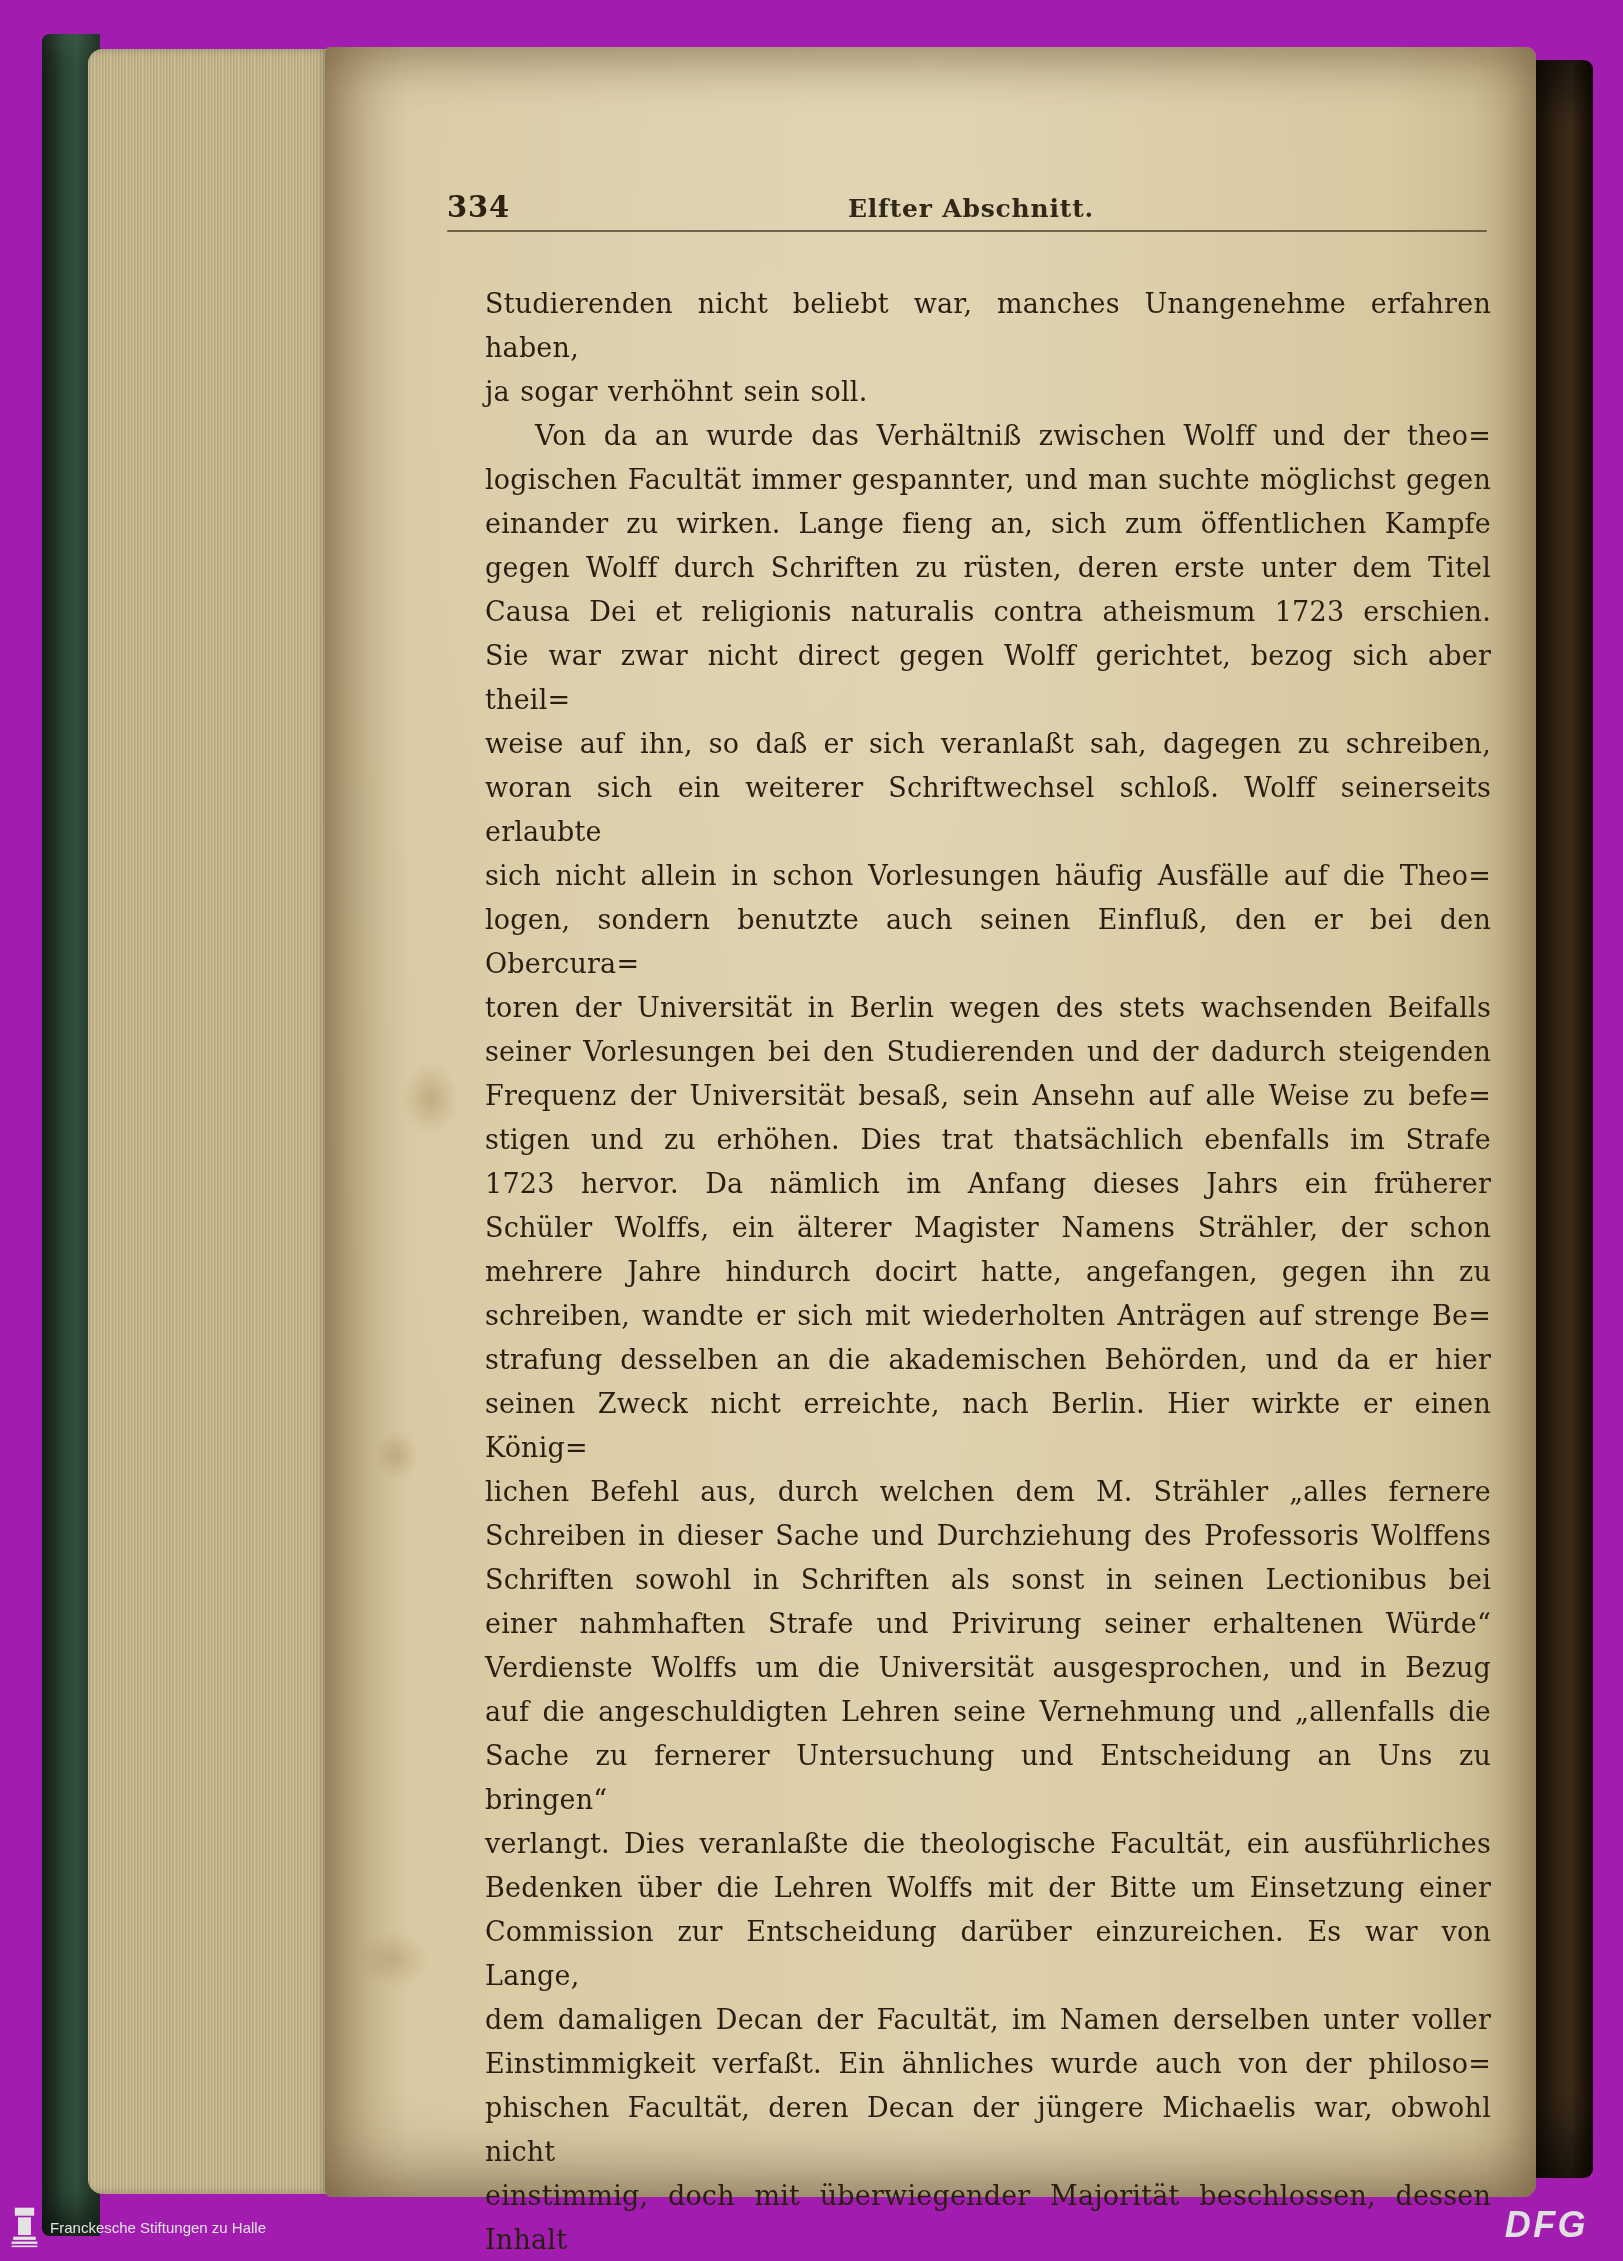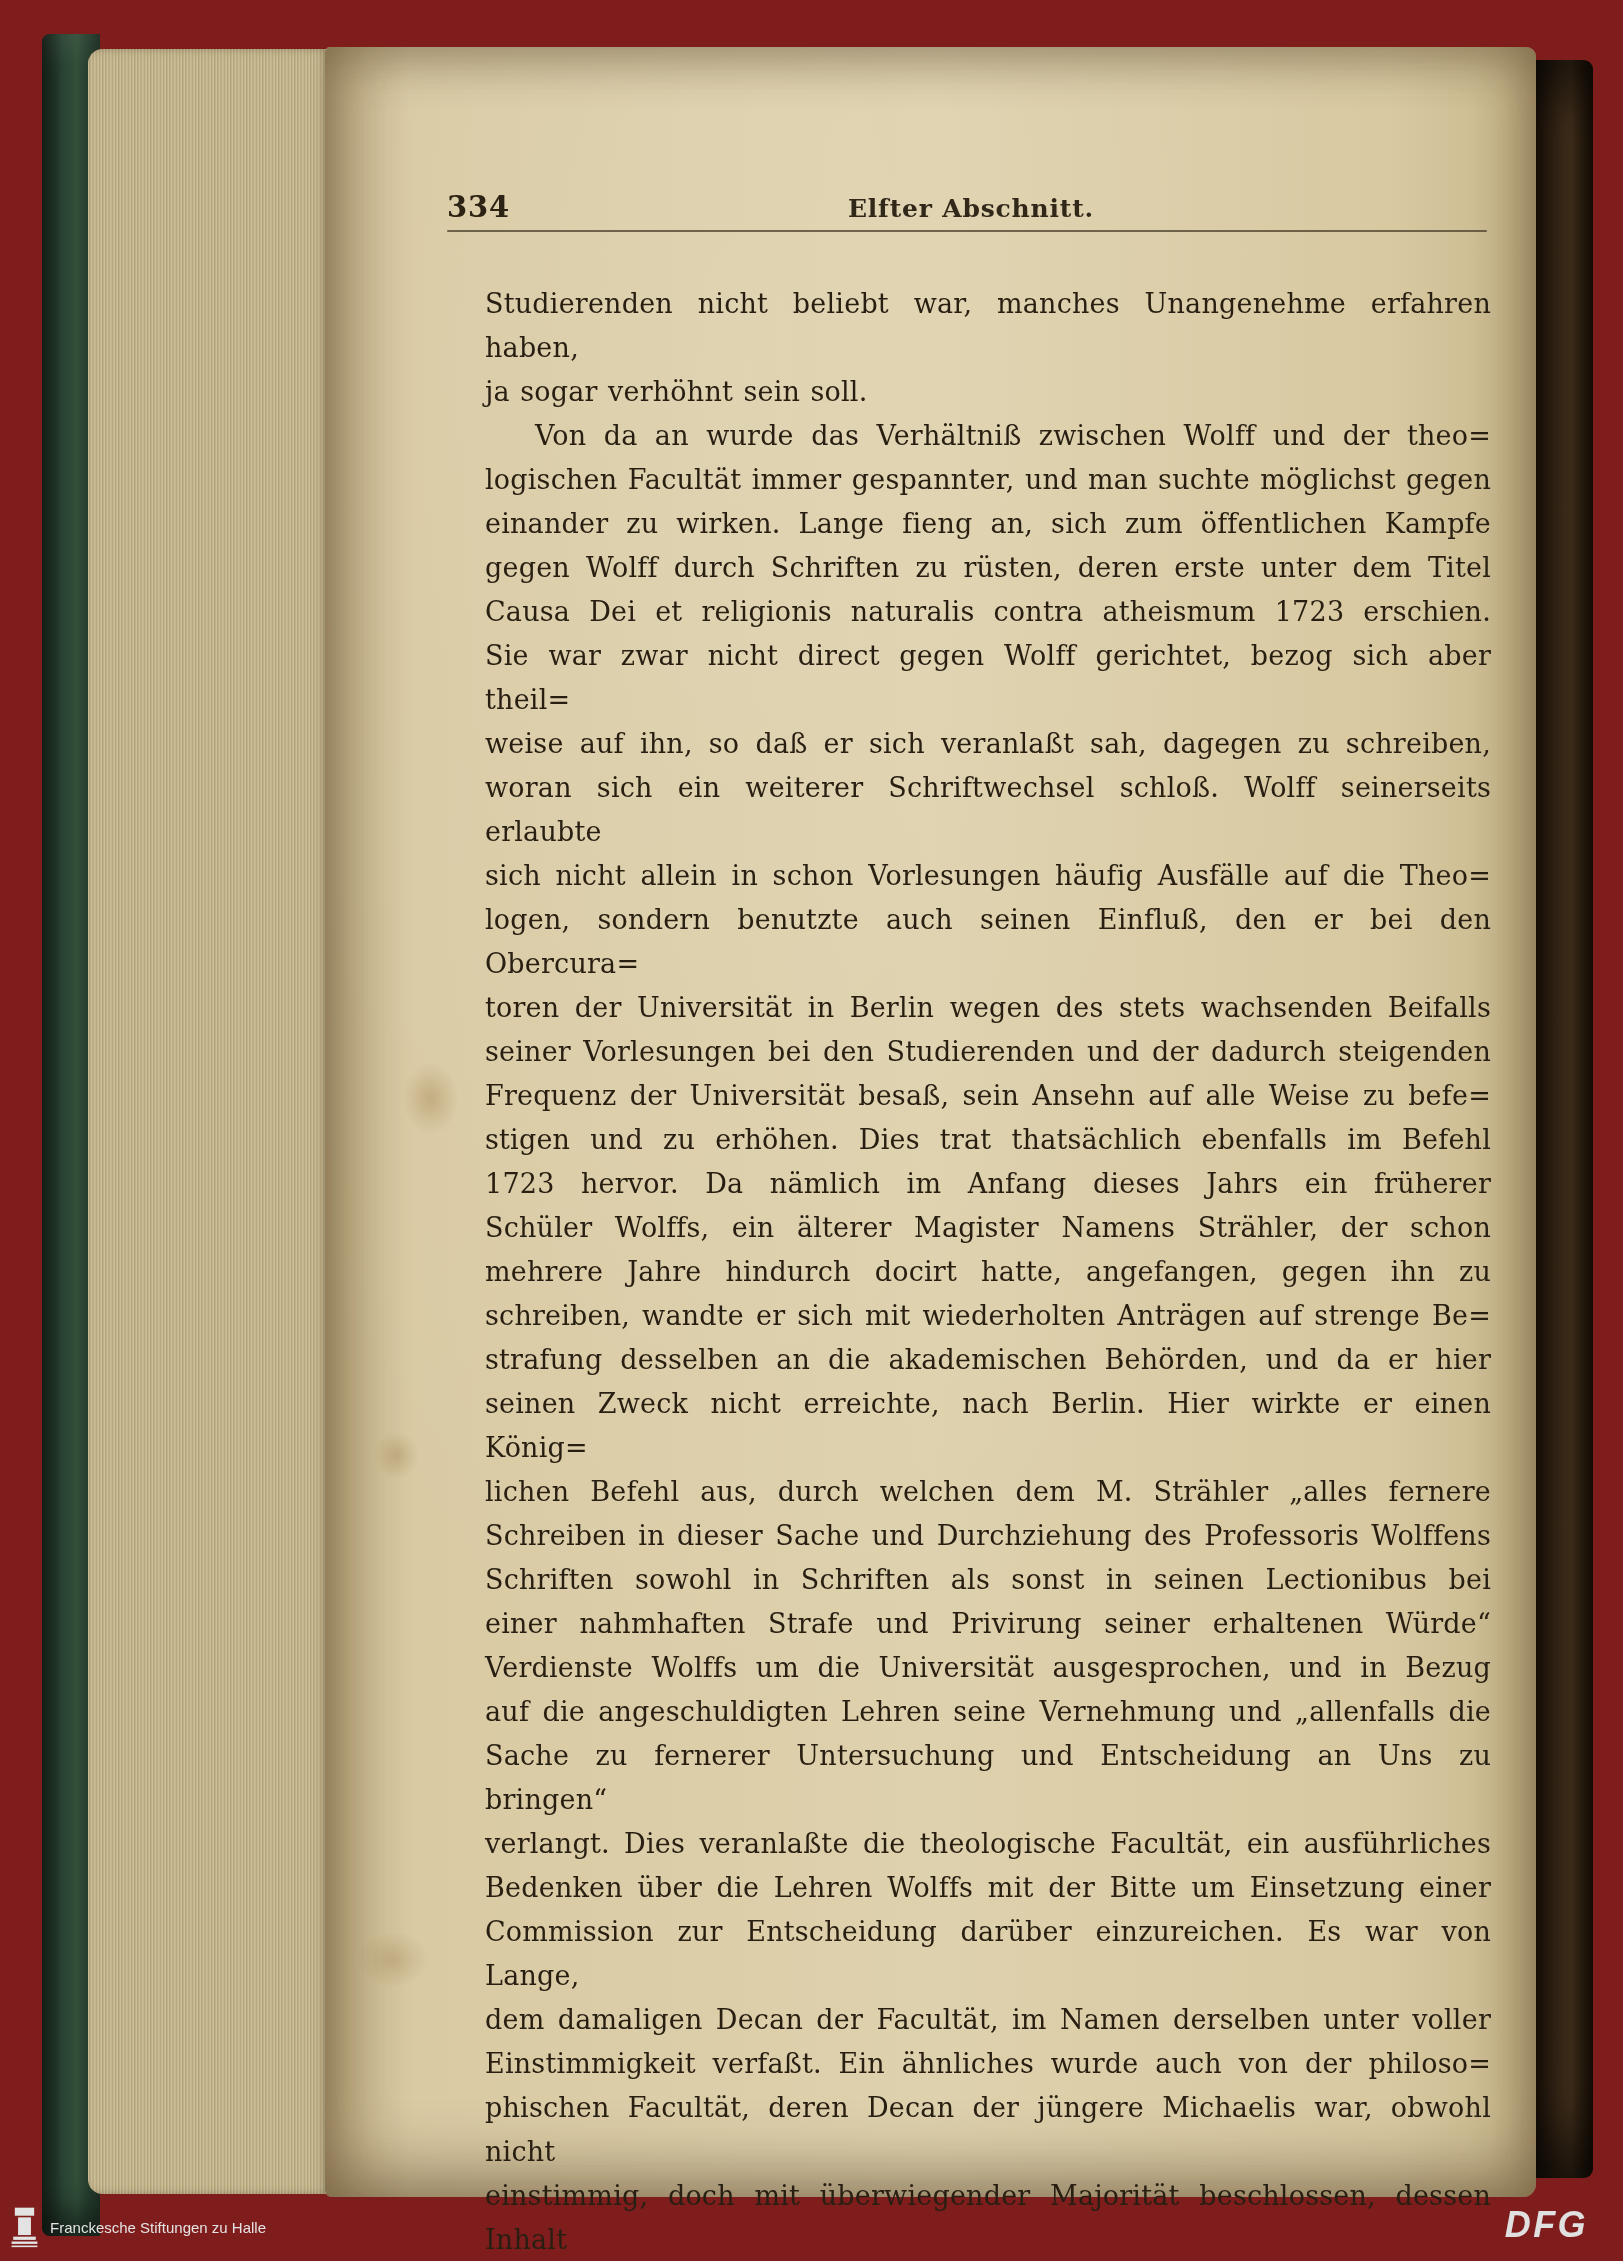--- a/index.html
+++ b/index.html
@@ -9,21 +9,21 @@
     height: 2261px;
     background: #040404;
     overflow: hidden;
     font-family: "DejaVu Serif", serif;
   }
   .scene {
     position: absolute;
     inset: 0;
     width: 1624px;
     height: 2261px;
-    background: #7f1d1d;
+    background: #a21caf;
   }
   
   .cover-left {
     position: absolute;
     left: 42px;
     top: 34px;
     width: 58px;
     height: 2202px;
     background: linear-gradient(90deg, #121f16 0%, #2b4634 35%, #33523c 60%, #1f3627 100%);
     border-radius: 8px 0 0 8px;
@@ -213,21 +213,21 @@
           <div class="line">gegen Wolff durch Schriften zu rüsten, deren erste unter dem Titel</div>
           <div class="line">Causa Dei et religionis naturalis contra atheismum 1723 erschien.</div>
           <div class="line">Sie war zwar nicht direct gegen Wolff gerichtet, bezog sich aber theil=</div>
           <div class="line">weise auf ihn, so daß er sich veranlaßt sah, dagegen zu schreiben,</div>
           <div class="line">woran sich ein weiterer Schriftwechsel schloß.  Wolff seinerseits erlaubte</div>
           <div class="line">sich nicht allein in schon Vorlesungen häufig Ausfälle auf die Theo=</div>
           <div class="line">logen, sondern benutzte auch seinen Einfluß, den er bei den Obercura=</div>
           <div class="line">toren der Universität in Berlin wegen des stets wachsenden Beifalls</div>
           <div class="line">seiner Vorlesungen bei den Studierenden und der dadurch steigenden</div>
           <div class="line">Frequenz der Universität besaß, sein Ansehn auf alle Weise zu befe=</div>
-          <div class="line">stigen und zu erhöhen.  Dies trat thatsächlich ebenfalls im Befehl</div>
+          <div class="line">stigen und zu erhöhen.  Dies trat thatsächlich ebenfalls im Strafe</div>
           <div class="line">1723 hervor.  Da nämlich im Anfang dieses Jahrs ein früherer</div>
           <div class="line">Schüler Wolffs, ein älterer Magister Namens Strähler, der schon</div>
           <div class="line">mehrere Jahre hindurch docirt hatte, angefangen, gegen ihn zu</div>
           <div class="line">schreiben, wandte er sich mit wiederholten Anträgen auf strenge Be=</div>
           <div class="line">strafung desselben an die akademischen Behörden, und da er hier</div>
           <div class="line">seinen Zweck nicht erreichte, nach Berlin.  Hier wirkte er einen König=</div>
           <div class="line">lichen Befehl aus, durch welchen dem M. Strähler „alles fernere</div>
           <div class="line">Schreiben in dieser Sache und Durchziehung des Professoris Wolffens</div>
           <div class="line">Schriften sowohl in Schriften als sonst in seinen Lectionibus bei</div>
           <div class="line">einer nahmhaften Strafe und Privirung seiner erhaltenen Würde“</div>

